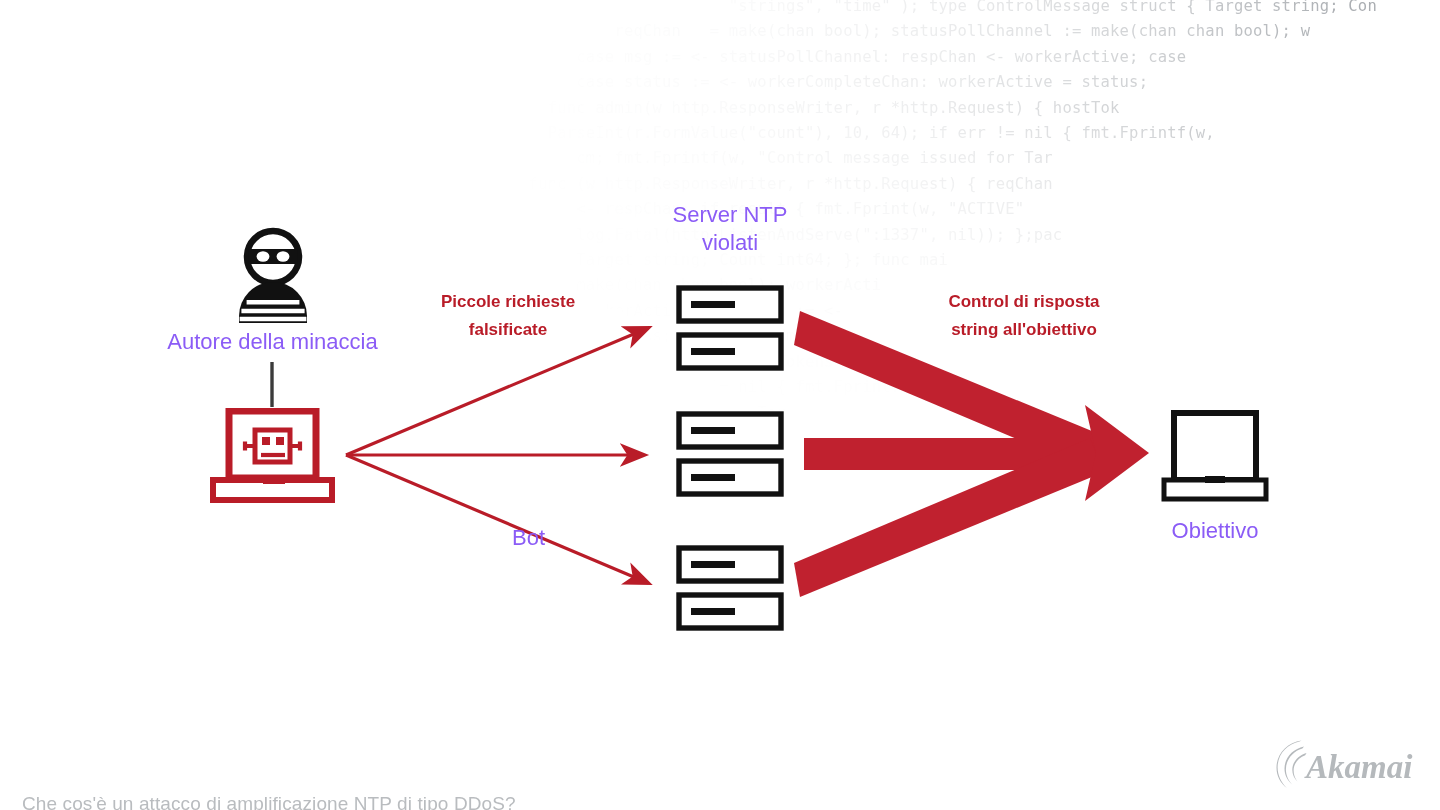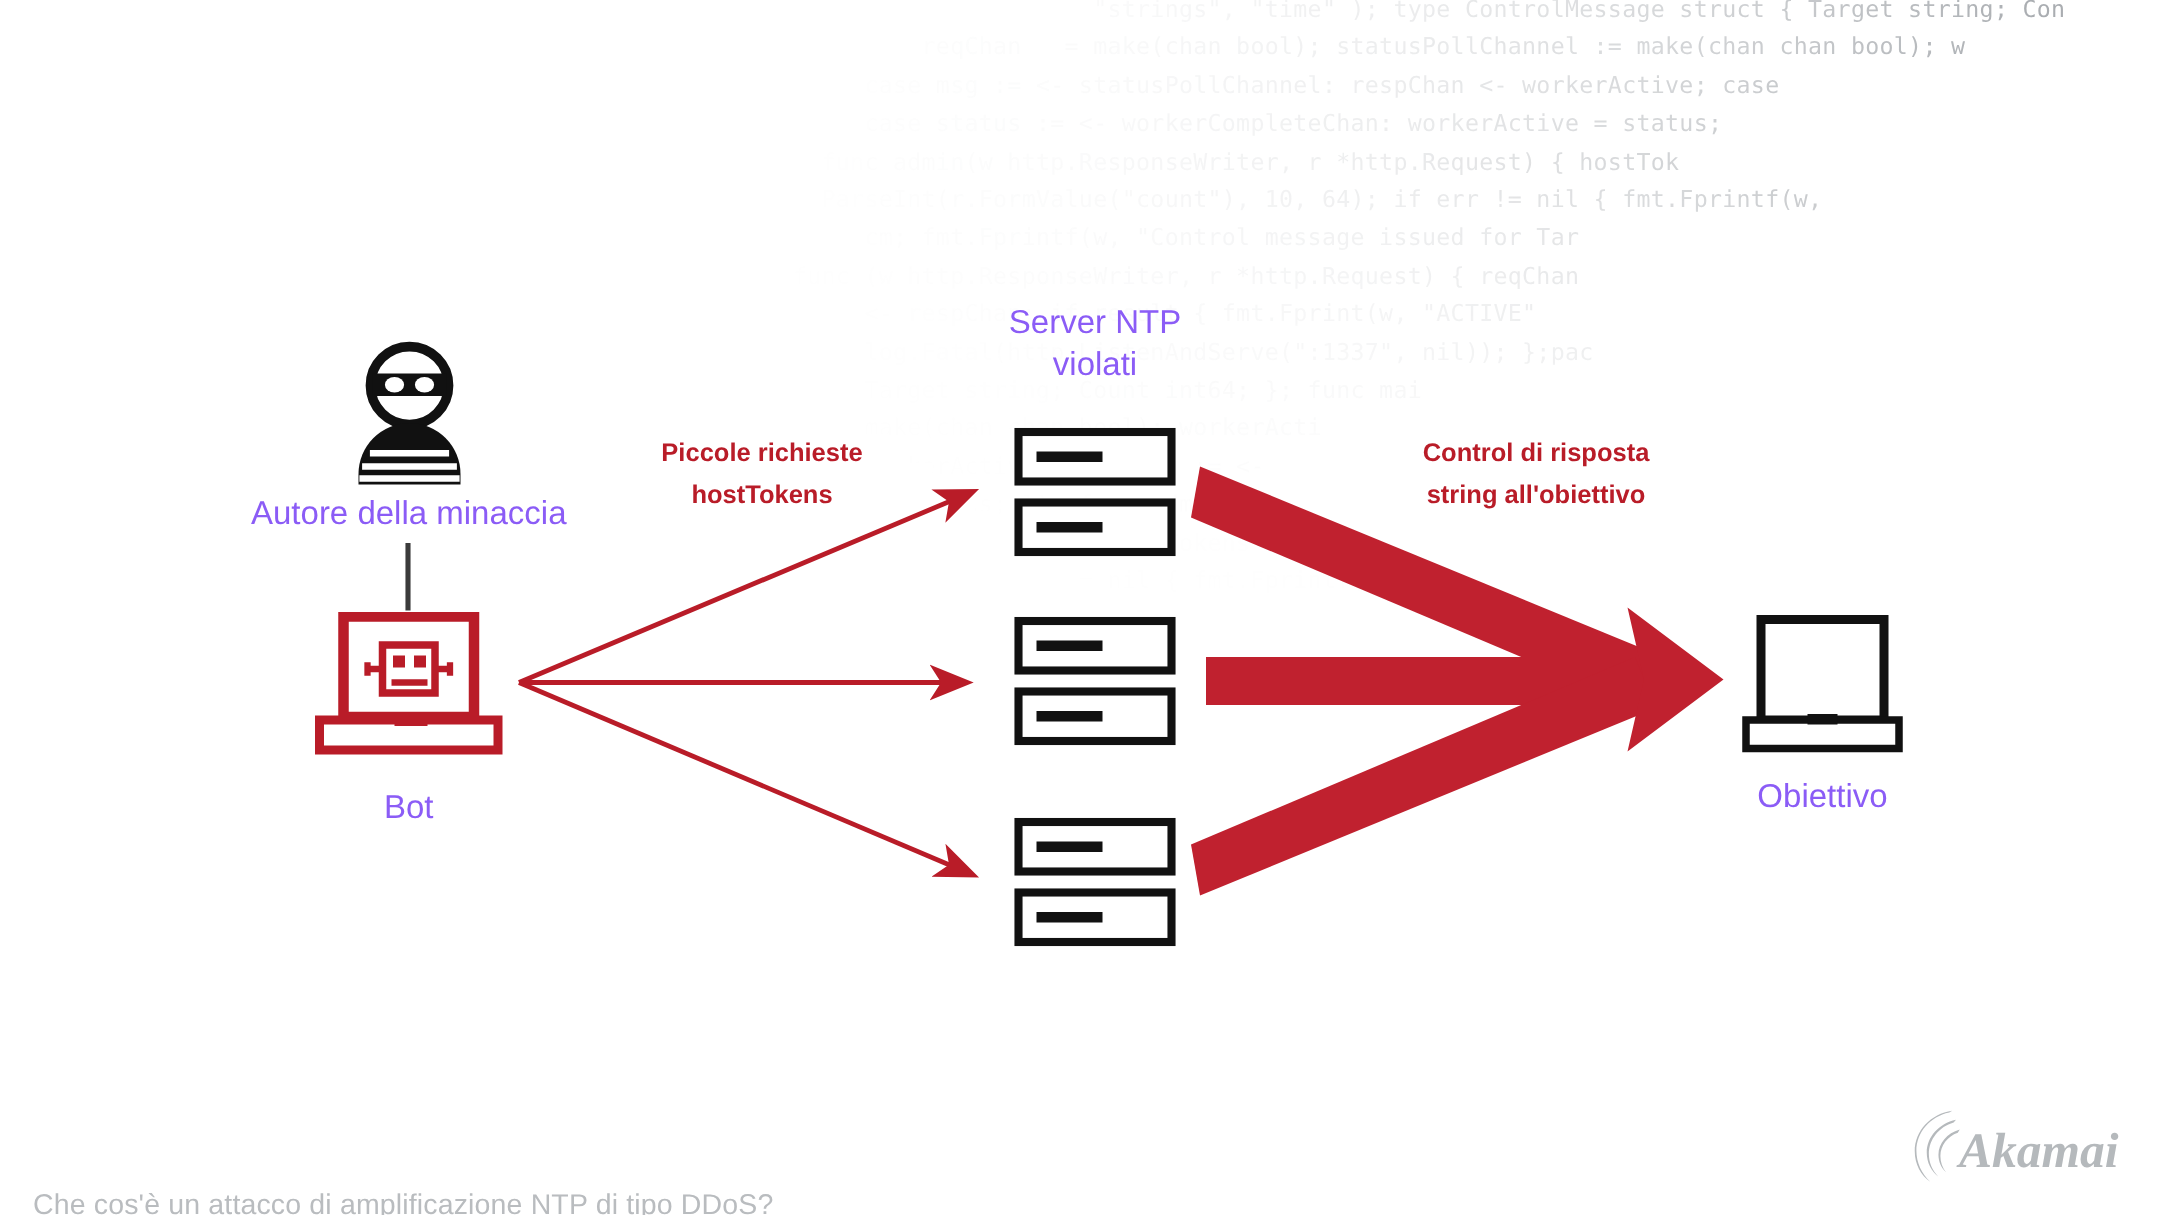--- a/index.html
+++ b/index.html
@@ -122,25 +122,25 @@
 
     <rect x="55" y="29" width="8" height="8" fill="#B91C28"></rect>
     <rect x="69" y="29" width="8" height="8" fill="#B91C28"></rect>
 
     <path d="M54,47 L78,47" stroke="#B91C28" stroke-width="4.2"></path>
 
     <rect x="6" y="72" width="119" height="20" fill="none" stroke="#B91C28" stroke-width="6"></rect>
     <rect x="56" y="69" width="22" height="7" fill="#B91C28"></rect>
   </svg>
 
-  <div class="abs lbl" style="left:0px;top:524px;width:545px;text-align:center">Bot</div>
+  <div class="abs lbl" style="left:0px;top:524px;width:545px;text-align:right">Bot</div>
 
   <div class="abs red-lbl" style="left:383px;top:288px;width:250px;">
     <span>Piccole richieste</span><br>
-    <span>hostTokens</span>
+    <span>falsificate</span>
   </div>
 
   <div class="abs lbl" style="left:630px;top:201px;width:200px;">
     <span>Server NTP</span><br>
     <span>violati</span>
   </div>
 
   <svg class="abs" style="left:676px;top:285px;width:108px;height:88px" viewBox="0 0 108 88">
     <rect x="3" y="3" width="102" height="33" fill="#ffffff" stroke="#111111" stroke-width="5.4"></rect>
     <rect x="15" y="16" width="44" height="7" fill="#111111"></rect>

